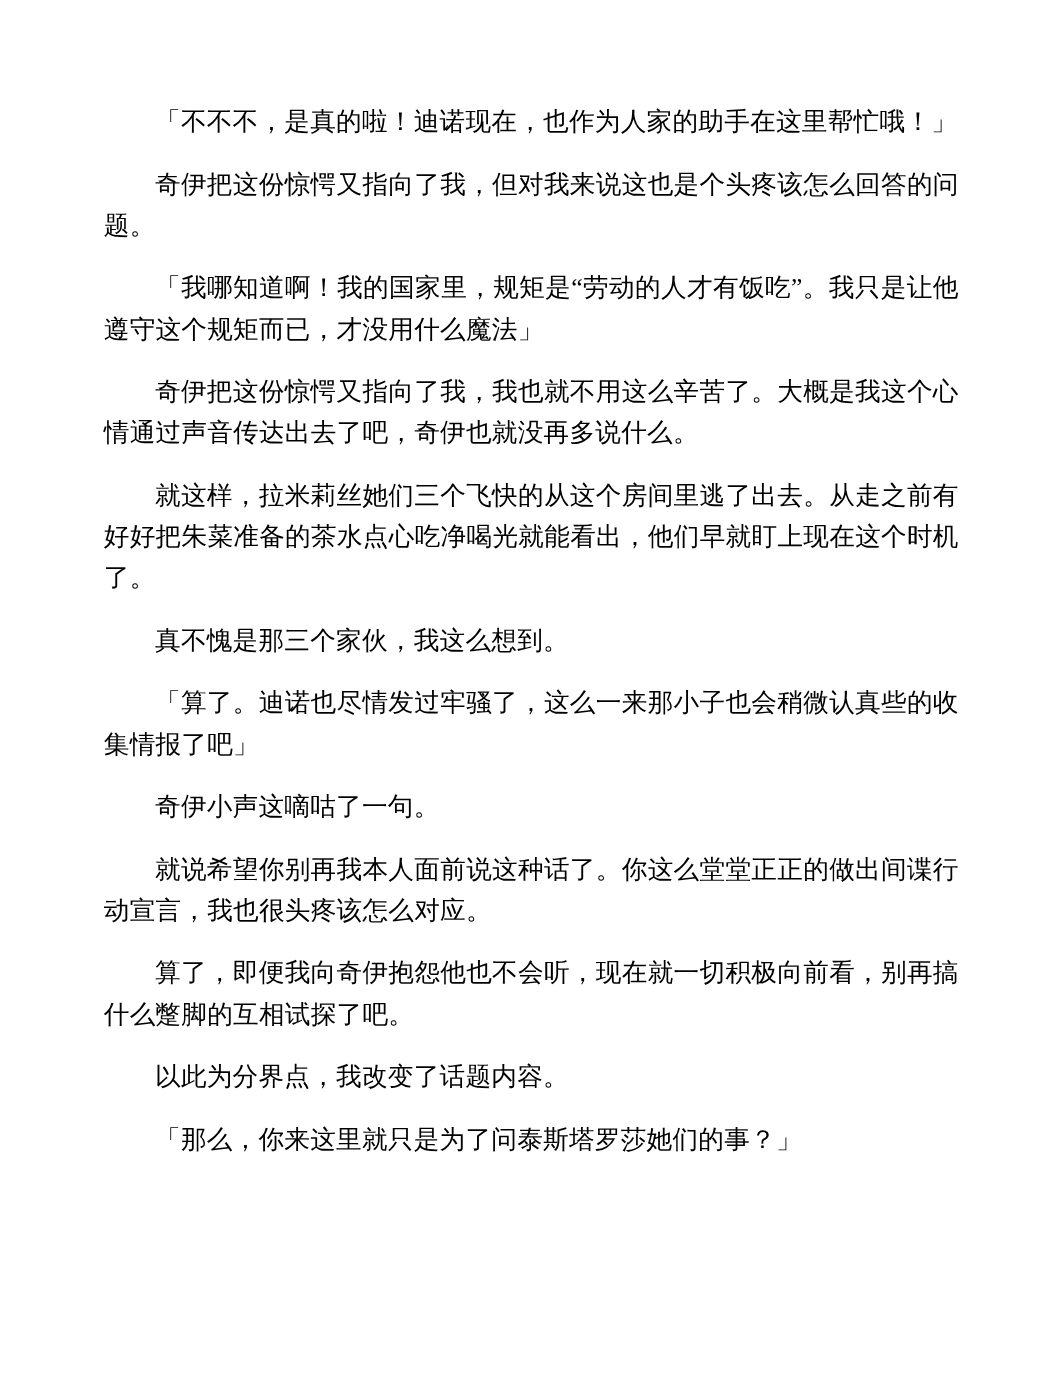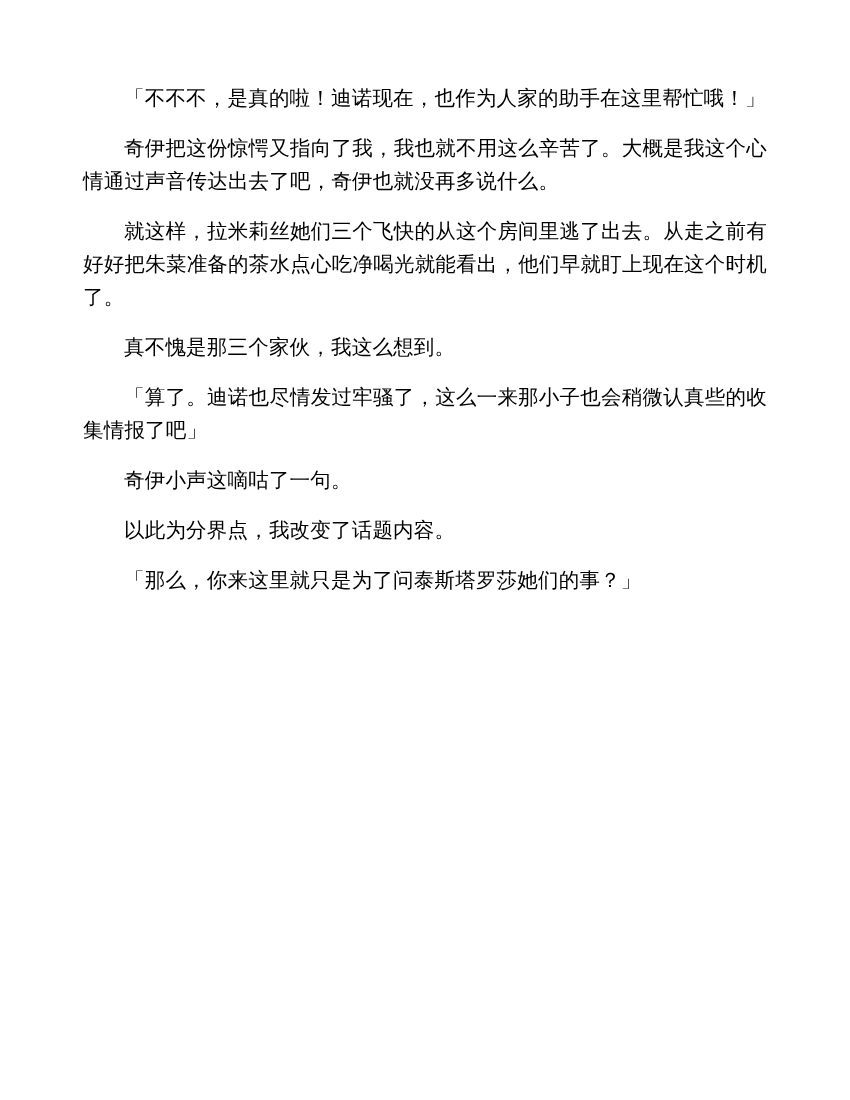--- a/index.html
+++ b/index.html
@@ -42,21 +42,25 @@
   p.para:last-child {
     margin-bottom: 0;
   }
 </style>
 </head>
 <body>
 
 <div class="page">
   <div class="content">
     <p class="para quote">「不不不，是真的啦！迪诺现在，也作为人家的助手在这里帮忙哦！」</p>
+    <p class="para">奇伊把这份惊愕又指向了我，但对我来说这也是个头疼该怎么回答的问题。</p>
+    <p class="para quote">「我哪知道啊！我的国家里，规矩是“劳动的人才有饭吃”。我只是让他遵守这个规矩而已，才没用什么魔法」</p>
     <p class="para">奇伊把这份惊愕又指向了我，我也就不用这么辛苦了。大概是我这个心情通过声音传达出去了吧，奇伊也就没再多说什么。</p>
     <p class="para">就这样，拉米莉丝她们三个飞快的从这个房间里逃了出去。从走之前有好好把朱菜准备的茶水点心吃净喝光就能看出，他们早就盯上现在这个时机了。</p>
     <p class="para">真不愧是那三个家伙，我这么想到。</p>
     <p class="para quote">「算了。迪诺也尽情发过牢骚了，这么一来那小子也会稍微认真些的收集情报了吧」</p>
     <p class="para">奇伊小声这嘀咕了一句。</p>
+    <p class="para">就说希望你别再我本人面前说这种话了。你这么堂堂正正的做出间谍行动宣言，我也很头疼该怎么对应。</p>
+    <p class="para">算了，即便我向奇伊抱怨他也不会听，现在就一切积极向前看，别再搞什么蹩脚的互相试探了吧。</p>
     <p class="para">以此为分界点，我改变了话题内容。</p>
     <p class="para quote">「那么，你来这里就只是为了问泰斯塔罗莎她们的事？」</p>
   </div>
 </div>
 
 </body></html>

